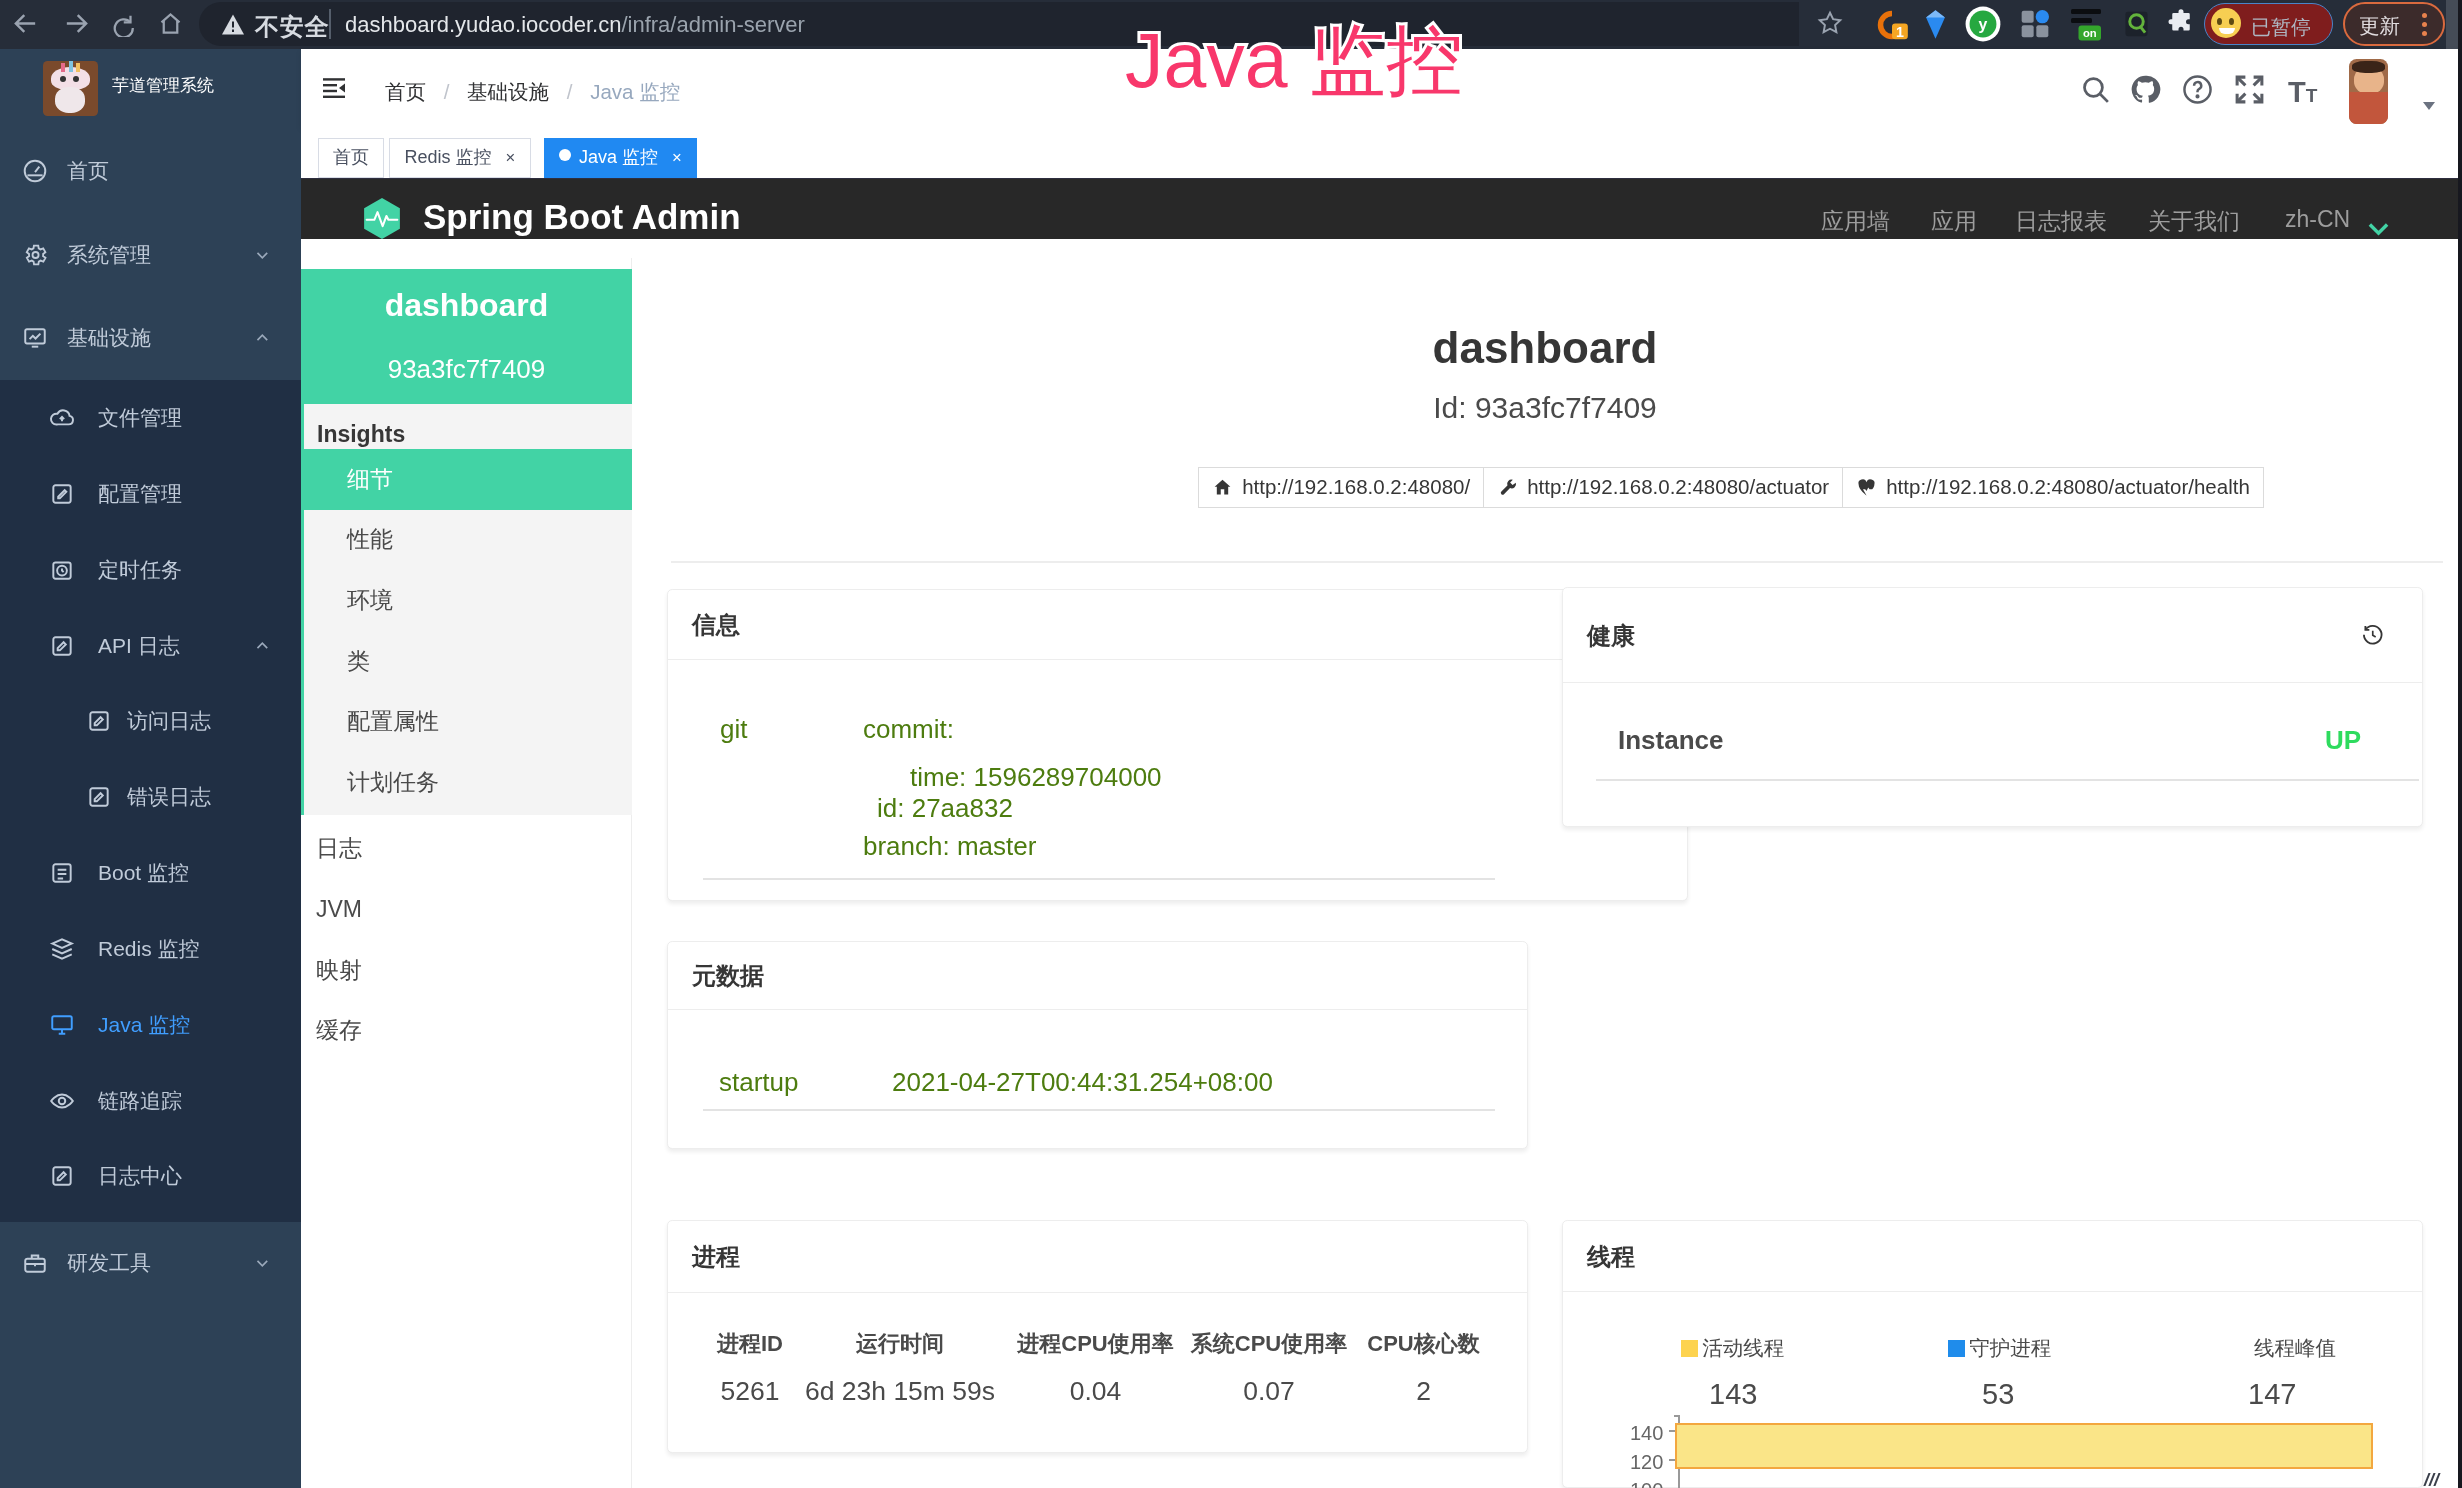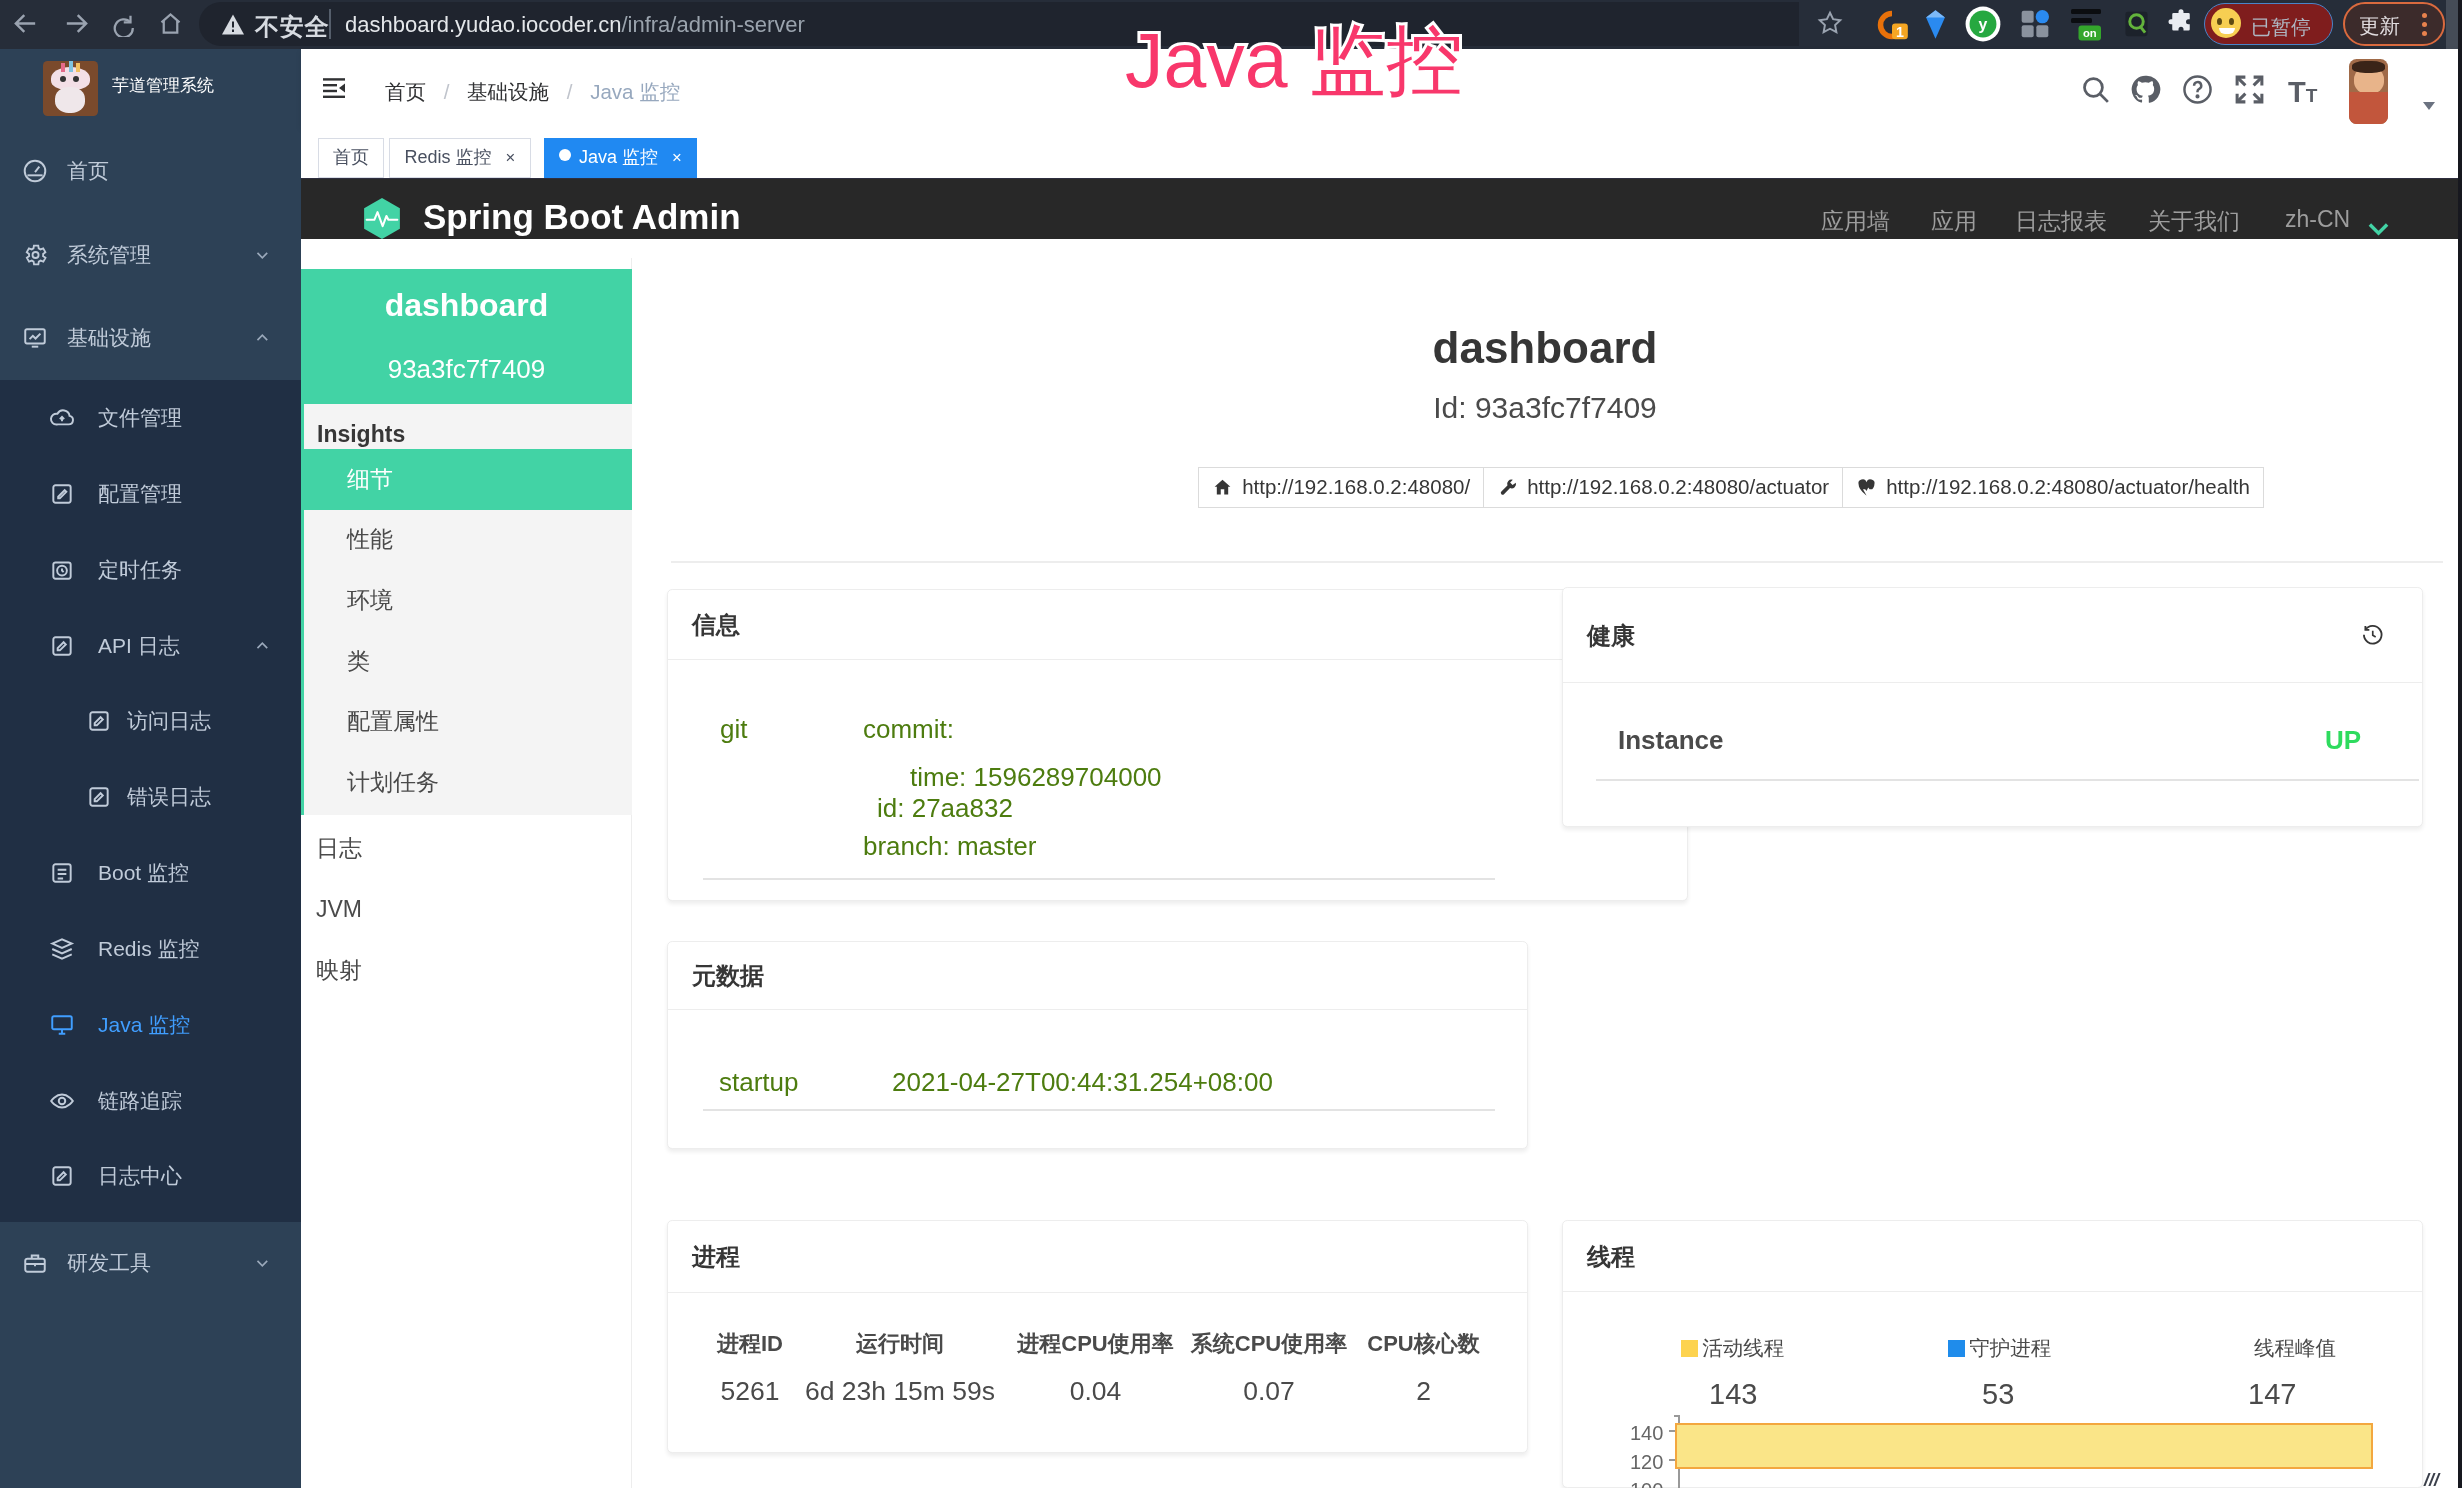--- a/index.html
+++ b/index.html
@@ -390,20 +390,21 @@
     <div class="sideitem active" style="top:45px;"><span class="tx">细节</span></div>
     <div class="sideitem" style="top:105px;"><span class="tx">性能</span></div>
     <div class="sideitem" style="top:166px;"><span class="tx">环境</span></div>
     <div class="sideitem" style="top:227px;"><span class="tx">类</span></div>
     <div class="sideitem" style="top:287px;"><span class="tx">配置属性</span></div>
     <div class="sideitem" style="top:348px;"><span class="tx">计划任务</span></div>
   </div>
   <div class="sideitem top" style="top:560px;"><span class="tx">日志</span></div>
   <div class="sideitem top" style="top:621px;"><span class="tx">JVM</span></div>
   <div class="sideitem top" style="top:682px;"><span class="tx">映射</span></div>
+  <div class="sideitem top" style="top:742px;"><span class="tx">缓存</span></div>
 </div>
 <div class="abs" id="sbamain">
   <div id="dtitle">dashboard</div>
   <div id="did">Id: 93a3fc7f7409</div>
   <div id="btnrow">
     <div class="ubtn"><svg width="21" height="21" viewBox="0 0 24 24" fill="#363636">
           <path d="M12 3l9 8h-2.5v9H14v-6h-4v6H5.5v-9H3z"></path>
         </svg>http://192.168.0.2:48080/</div><div class="ubtn"><svg width="21" height="21" viewBox="0 0 24 24" fill="#363636">
           <path d="M21.5 6.5a5 5 0 0 1-6.6 6.2L8 19.6a2.1 2.1 0 0 1-3-3l6.9-6.9a5 5 0 0 1 6.2-6.6L15 6.2l2.8 2.8z"></path>
         </svg>http://192.168.0.2:48080/actuator</div><div class="ubtn"><svg width="21" height="21" viewBox="0 0 24 24" fill="#363636">

